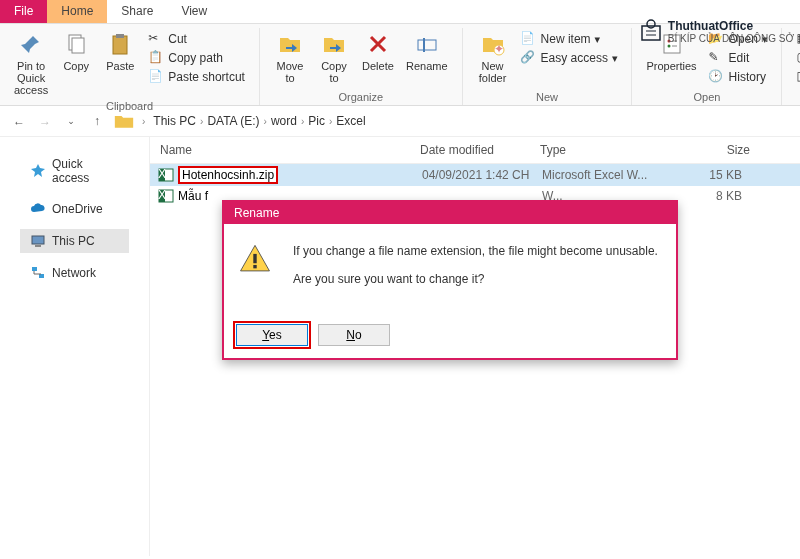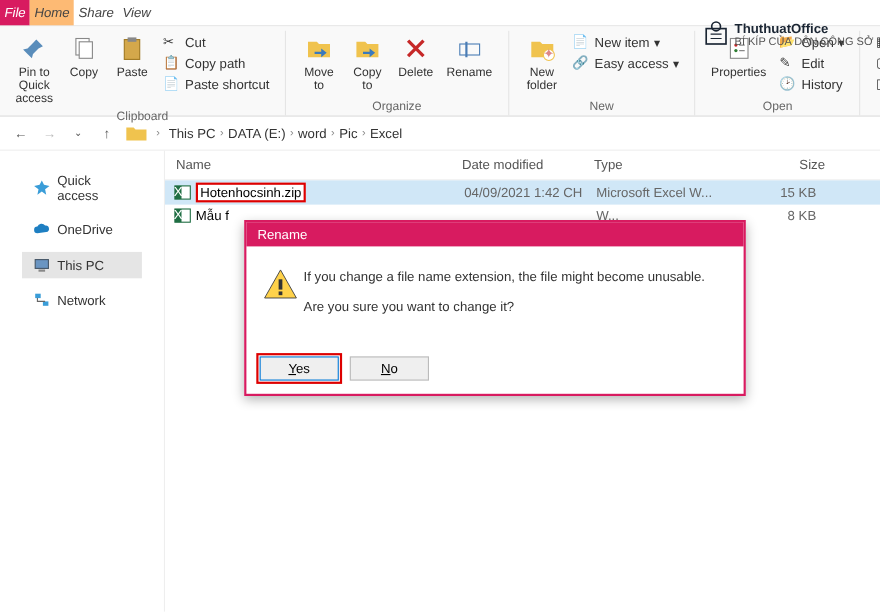--- a/index.html
+++ b/index.html
@@ -1,20 +1,20 @@
 <!DOCTYPE html>
 <html><head>
 <meta charset="utf-8">
 <style>
 * { margin: 0; padding: 0; box-sizing: border-box; font-family: 'Segoe UI', Tahoma, sans-serif; font-size: 12px; }
 body { background: #fff; width: 800px; height: 559px; overflow: hidden; position: relative; }
 
 
 .tabs { display: flex; height: 24px; background: #fff; border-bottom: 1px solid #e0e0e0; }
-.tab { padding: 4px 4px; cursor: pointer; color: #444; font-style: italic; }
+.tab { padding: 4px 14px; cursor: pointer; color: #444; }
 .tab.file { background: #d81b60; color: #fff; }
 .tab.active { background: #fdba74; }
 
 
 .ribbon { display: flex; background: #f9f9f9; border-bottom: 1px solid #ddd; padding: 4px 0 0 0; height: 82px; }
 .ribbon-group { display: flex; flex-direction: column; align-items: center; border-right: 1px solid #e5e5e5; padding: 0 8px; }
 .ribbon-group-body { display: flex; align-items: flex-start; flex: 1; }
 .ribbon-group-label { font-size: 11px; color: #666; padding: 2px 0; }
 .big-btn { display: flex; flex-direction: column; align-items: center; padding: 2px 6px; cursor: pointer; min-width: 44px; }
 .big-btn .ico { width: 28px; height: 28px; display: flex; align-items: center; justify-content: center; }
@@ -51,21 +51,21 @@
 .file-name { width: 244px; }
 .file-date { width: 120px; color: #666; }
 .file-type { width: 130px; color: #666; white-space: nowrap; overflow: hidden; }
 .file-size { width: 80px; text-align: right; color: #666; padding-right: 10px; }
 
 .rename-box { border: 2px solid #d00; padding: 0 2px; background: #fff; display: inline-block; }
 
 
 .dialog-overlay { position: absolute; left: 222px; top: 200px; width: 456px; background: #fff; border: 2px solid #d81b60; box-shadow: 0 4px 10px rgba(0,0,0,0.3); }
 .dialog-title { background: #d81b60; color: #fff; padding: 4px 10px; font-size: 12px; }
-.dialog-body { display: flex; padding: 18px 14px; gap: 4px; align-items: flex-start; }
+.dialog-body { display: flex; padding: 18px 14px; gap: 21px; align-items: flex-start; }
 .warn-icon { width: 34px; height: 34px; flex-shrink: 0; }
 .dialog-text { font-size: 12px; color: #333; line-height: 1.5; }
 .dialog-text p { margin-bottom: 10px; }
 .dialog-buttons { display: flex; justify-content: flex-start; gap: 10px; padding: 8px 12px 12px; }
 .dlg-btn { width: 72px; height: 22px; background: #efefef; border: 1px solid #bbb; font-size: 12px; cursor: pointer; }
 .dlg-btn.yes { outline: 2px solid #d00; outline-offset: 1px; border: 1px solid #0078d7; }
 .dlg-btn .ul { text-decoration: underline; }
 
 
 .watermark { position: absolute; top: 16px; right: 6px; display: flex; align-items: center; gap: 2px; font-weight: bold; font-size: 17px; color: #1a2533; }

